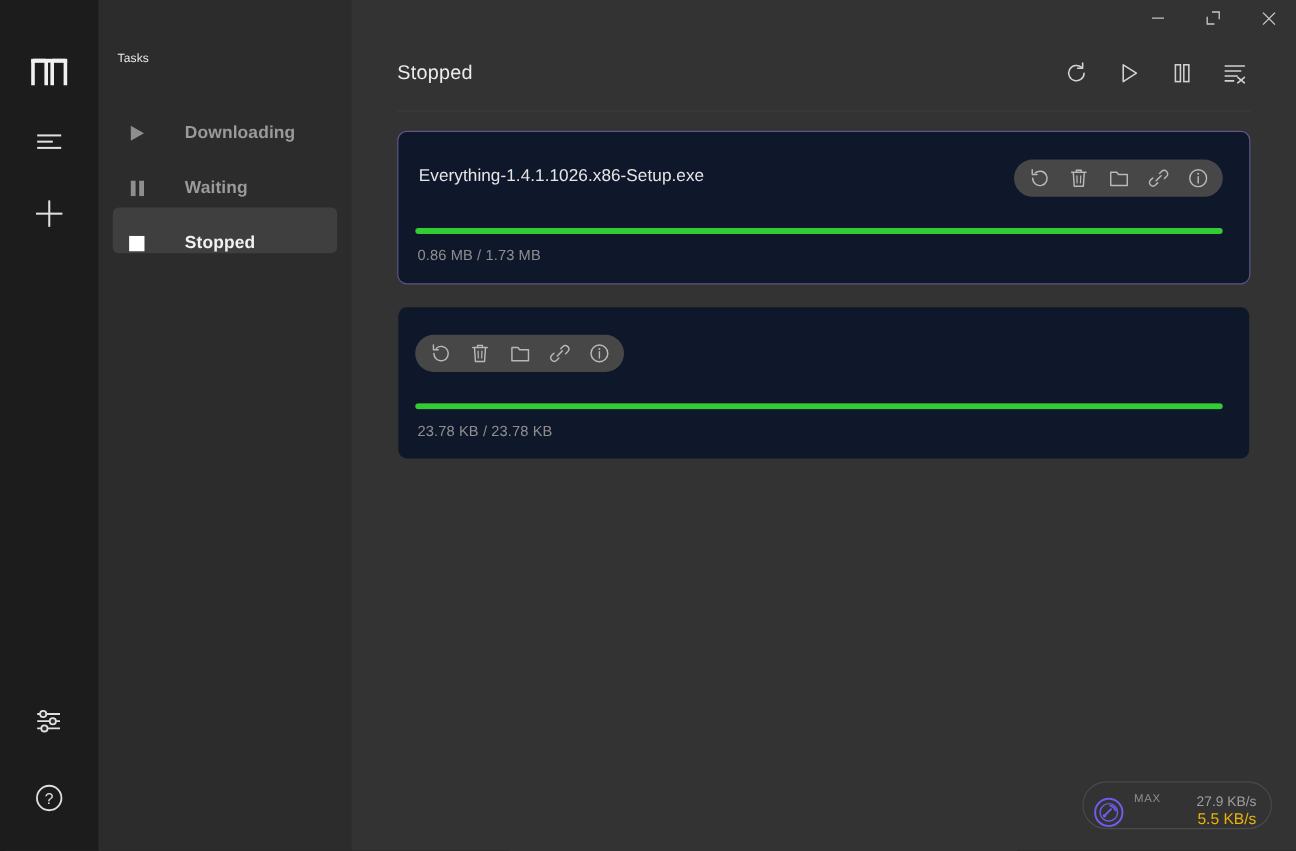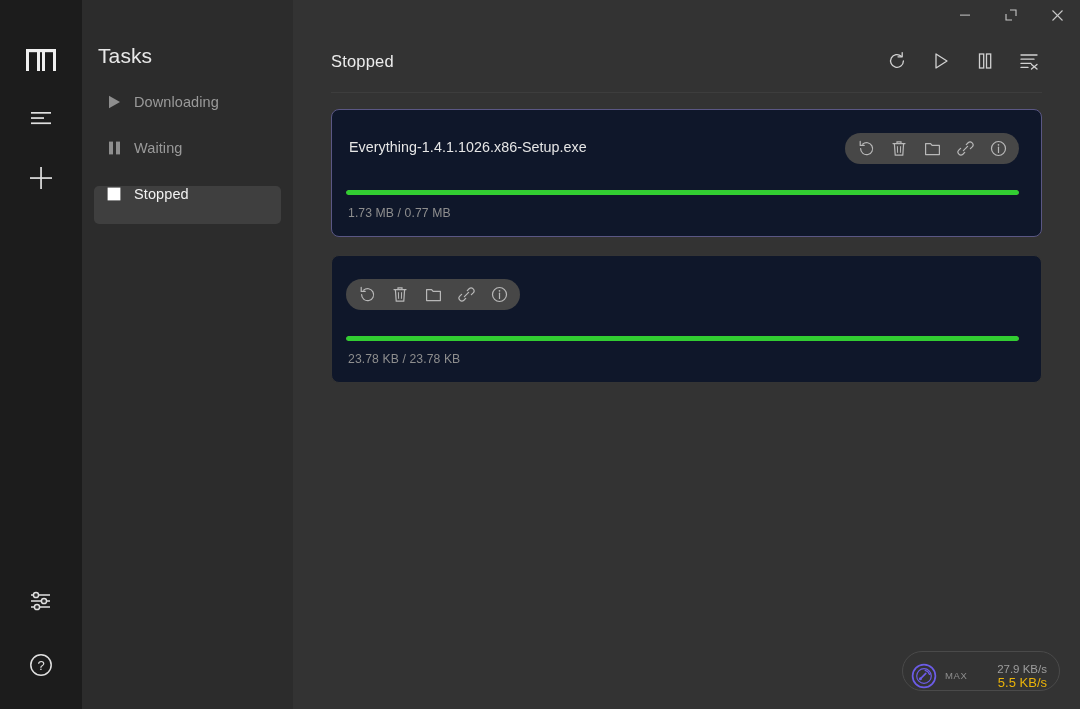--- a/index.html
+++ b/index.html
@@ -44,36 +44,37 @@
   .rail-bottom .rail-btn { margin-top: 20px; }
 
   
   .sidebar {
     width: 211px;
     flex: 0 0 211px;
     background: #2c2c2c;
     padding-top: 44px;
   }
   .sidebar-title {
-    font-size: 21px;
+    font-size: 10px;
     color: #e8e8e8;
     padding-left: 16px;
     letter-spacing: .1px;
     margin-bottom: 26px;
   }
   .nav-list { padding: 0 12px; }
   .nav-item {
     height: 38px;
     display: flex;
-    align-items: flex-start;
-    gap: 12px;
+    align-items: flex-end;
+    gap: 32px;
     padding-left: 12px;
     border-radius: 5px;
     cursor: pointer;
     margin-bottom: 8px;
+    font-weight: bold;
   }
   .nav-item .nav-ico {
     width: 16px; height: 16px;
     display: flex; align-items: center; justify-content: center;
     flex: 0 0 16px;
   }
   .nav-label { font-size: 14.5px; color: #9a9a9a; letter-spacing: .1px; }
   .nav-item.active { background: #3f3f3f; }
   .nav-item.active .nav-label { color: #f2f2f2; }
 
@@ -194,22 +195,22 @@
   
   .speed-widget {
     position: absolute;
     right: 20px;
     bottom: 18px;
     width: 158px;
     height: 40px;
     border: 1px solid #4a4a4a;
     border-radius: 20px;
     display: flex;
-    align-items: center;
-    padding: 10px 12px 0 8px;
+    align-items: flex-end;
+    padding: 0 12px 0 8px;
     background: #333333;
     cursor: pointer;
   }
   .speed-gauge { flex: 0 0 26px; display:flex; align-items:center; justify-content:center; }
   .speed-max {
     font-size: 9.5px;
     color: #8e8e8e;
     letter-spacing: .6px;
     margin-left: 8px;
     align-self: flex-start;
@@ -427,21 +428,21 @@
                 <circle cx="8.5" cy="8.5" r="7" fill="none" stroke="#d8d8d8" stroke-width="1.2"></circle>
                 <circle cx="8.5" cy="4.8" r="0.85" fill="#d8d8d8"></circle>
                 <line x1="8.5" y1="7.2" x2="8.5" y2="12.4" stroke="#d8d8d8" stroke-width="1.2" stroke-linecap="round"></line>
               </svg>
             </div>
           </div>
         </div>
         <div class="progress-track">
           <div class="progress-fill" style="width:100%"></div>
         </div>
-        <div class="task-meta">1.73 MB / 0.77 MB</div>
+        <div class="task-meta">0.86 MB / 1.73 MB</div>
       </div>
 
       <div class="task-card">
         <div class="card-top">
           <div class="action-pill">
             <div class="act-btn">
               <svg width="17" height="17" viewBox="0 0 17 17">
                 <path d="M2.6 8.6 A6 6 0 1 0 4.6 4.2" fill="none" stroke="#d8d8d8" stroke-width="1.2" stroke-linecap="round"></path>
                 <path d="M2.2 1.4 L2.2 5.4 L6.2 5.4" fill="none" stroke="#d8d8d8" stroke-width="1.2" stroke-linecap="round" stroke-linejoin="round"></path>
               </svg>

